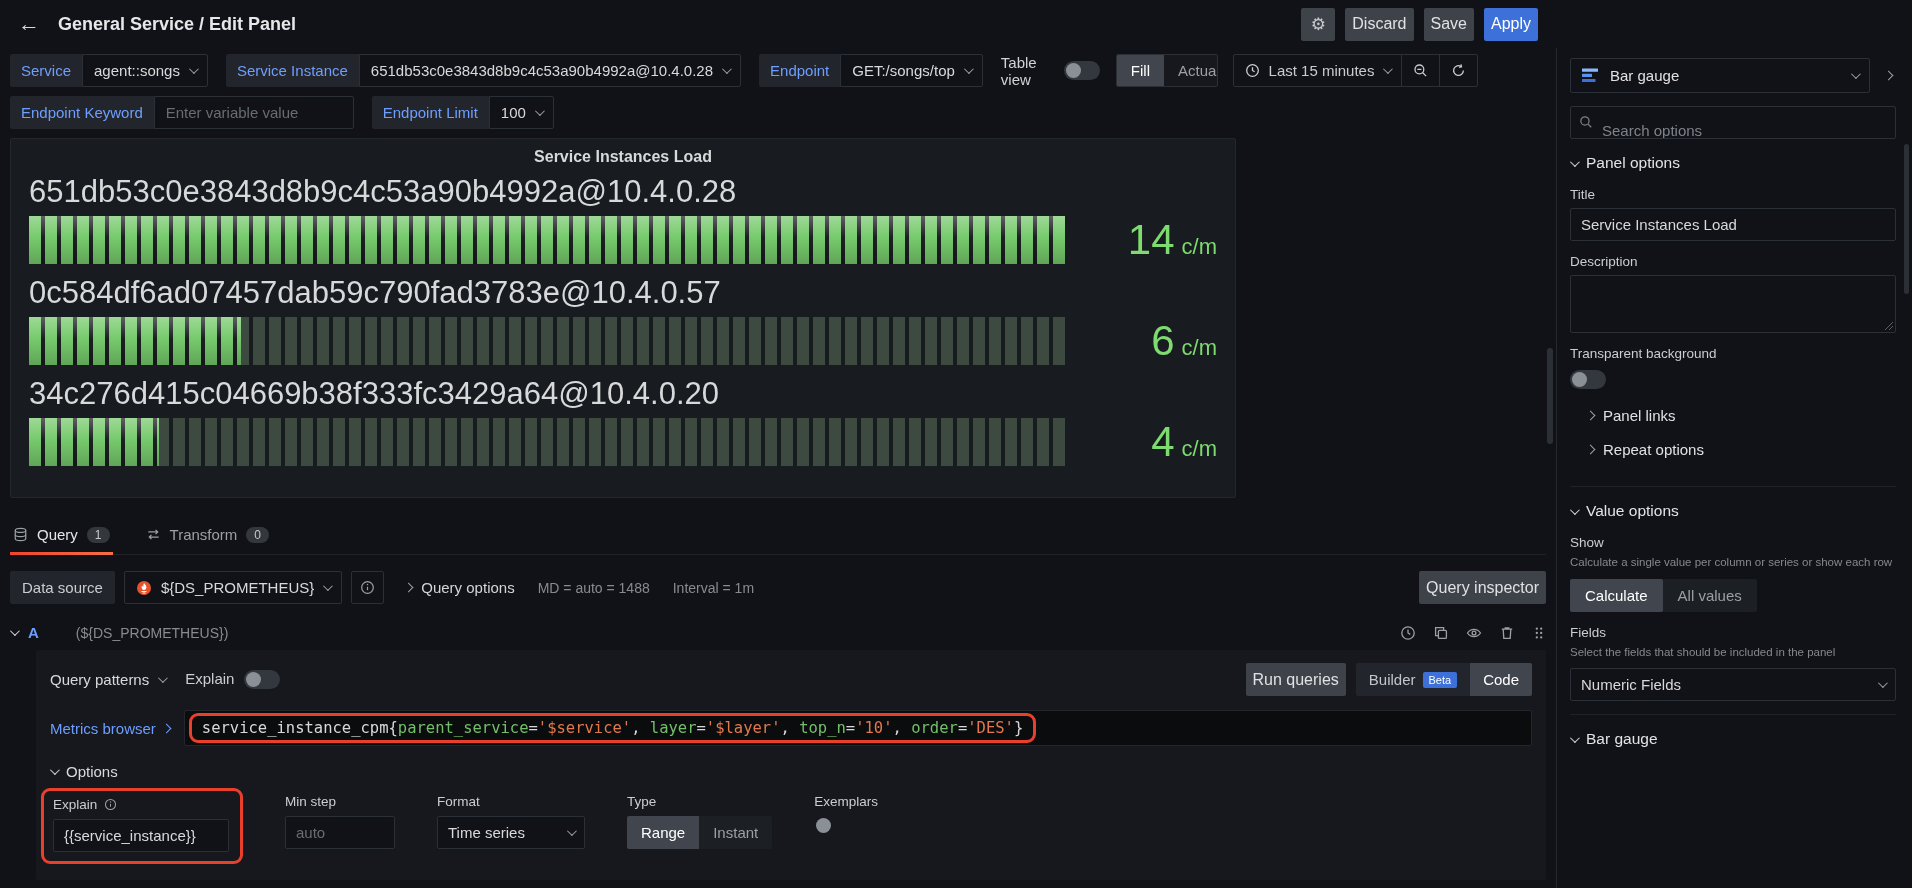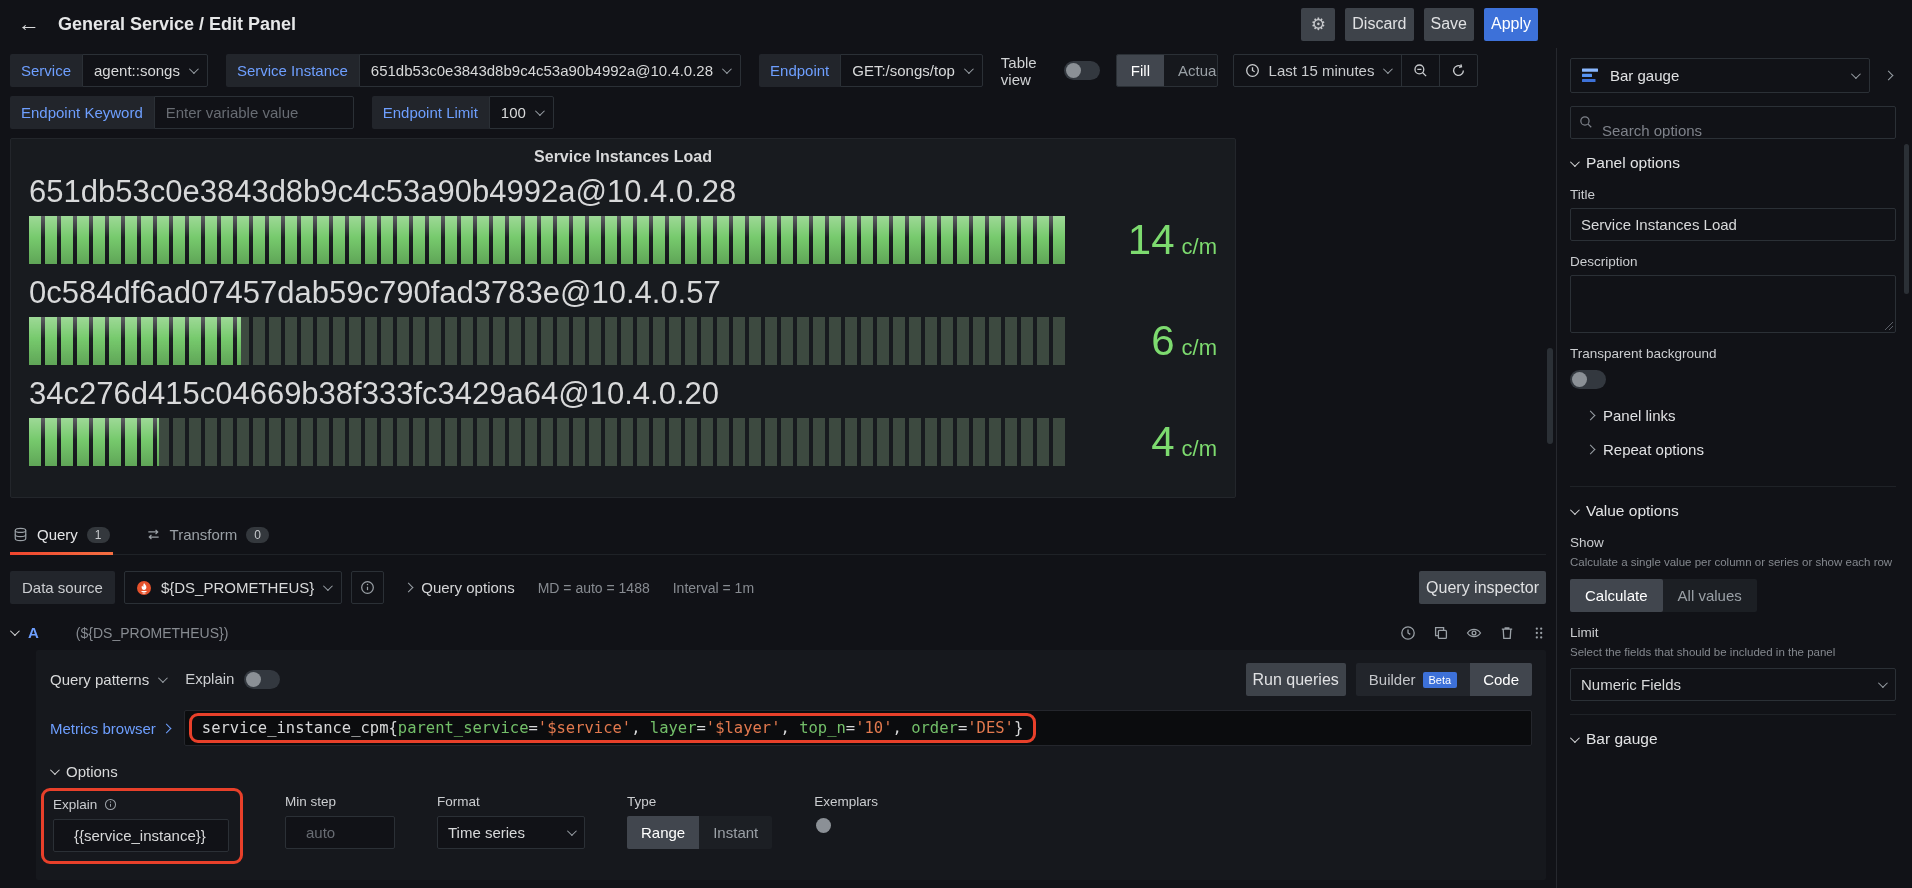--- a/index.html
+++ b/index.html
@@ -104,21 +104,21 @@
 .metrics-row { display:flex; align-items:center; gap:14px; margin-top:14px; }
 .mb-link { color:#6e9fff; font-size:15px; display:flex; gap:7px; align-items:center; white-space:nowrap; cursor:pointer; }
 .expr-input { flex:1; height:36px; background:#0b0c0e; border:1px solid #24262c; border-radius:2px; display:flex; align-items:center; padding:0 10px; font-family:"DejaVu Sans Mono","Liberation Mono",monospace; font-size:15.5px; overflow:hidden; }
 .annot { border:3px solid #e8402a; border-radius:9px; }
 .expr-annot { display:inline-flex; align-items:center; padding:3px 10px; margin-left:-6px; white-space:nowrap; }
 .tok-metric { color:#d8d9da; } .tok-punct { color:#d8d9da; } .tok-label { color:#73bf69; } .tok-string { color:#e2794e; }
 
 .opts-header { display:flex; gap:9px; align-items:center; margin-top:17px; color:#d8d9da; cursor:pointer; }
 .opts-row { display:flex; gap:42px; margin-top:14px; align-items:flex-start; }
 .field-label { font-size:13.5px; color:#cbcdd0; display:flex; gap:7px; align-items:center; margin-bottom:7px; }
-.input { height:33px; background:#111217; border:1px solid #2b3036; border-radius:2px; color:#d8d9da; padding:0 20px; font-size:15px; font-family:inherit; }
+.input { height:33px; background:#111217; border:1px solid #2b3036; border-radius:2px; color:#d8d9da; padding:0 10px; font-size:15px; font-family:inherit; }
 .input::placeholder { color:#686c73; }
 .select { height:33px; background:#111217; border:1px solid #2b3036; border-radius:2px; color:#d8d9da; padding:0 10px; display:flex; align-items:center; gap:10px; cursor:pointer; }
 .legend-annot { padding:6px 11px 9px 9px; margin:-6px 0 0 -9px; }
 
 
 .viz-row { display:flex; align-items:center; gap:11px; }
 .viz-select { flex:1; height:35px; border:1px solid #2b3036; border-radius:2px; display:flex; align-items:center; gap:10px; padding:0 11px; background:#111217; cursor:pointer; }
 .viz-name { flex:1; color:#e0e1e3; }
 .pane-collapse { display:flex; padding:4px; cursor:pointer; }
 .search-wrap { margin-top:13px; position:relative; }
@@ -535,21 +535,21 @@
         <div class="sb-label">Show</div>
         <div class="sb-help">Calculate a single value per column or series or show each row</div>
         <span class="sb-seg">
           <span class="seg-item active">Calculate</span>
           <span class="seg-item">All values</span>
         </span>
       </div>
 
 
       <div class="sb-field">
-        <div class="sb-label">Limit</div>
+        <div class="sb-label">Fields</div>
         <div class="sb-help">Select the fields that should be included in the panel</div>
         <div class="select">
           <span style="flex:1">Numeric Fields</span>
           <span class="chev down"></span>
         </div>
       </div>
 
       <div class="section-header bordered">
         <span class="chev down light"></span>
         <span>Bar gauge</span>

